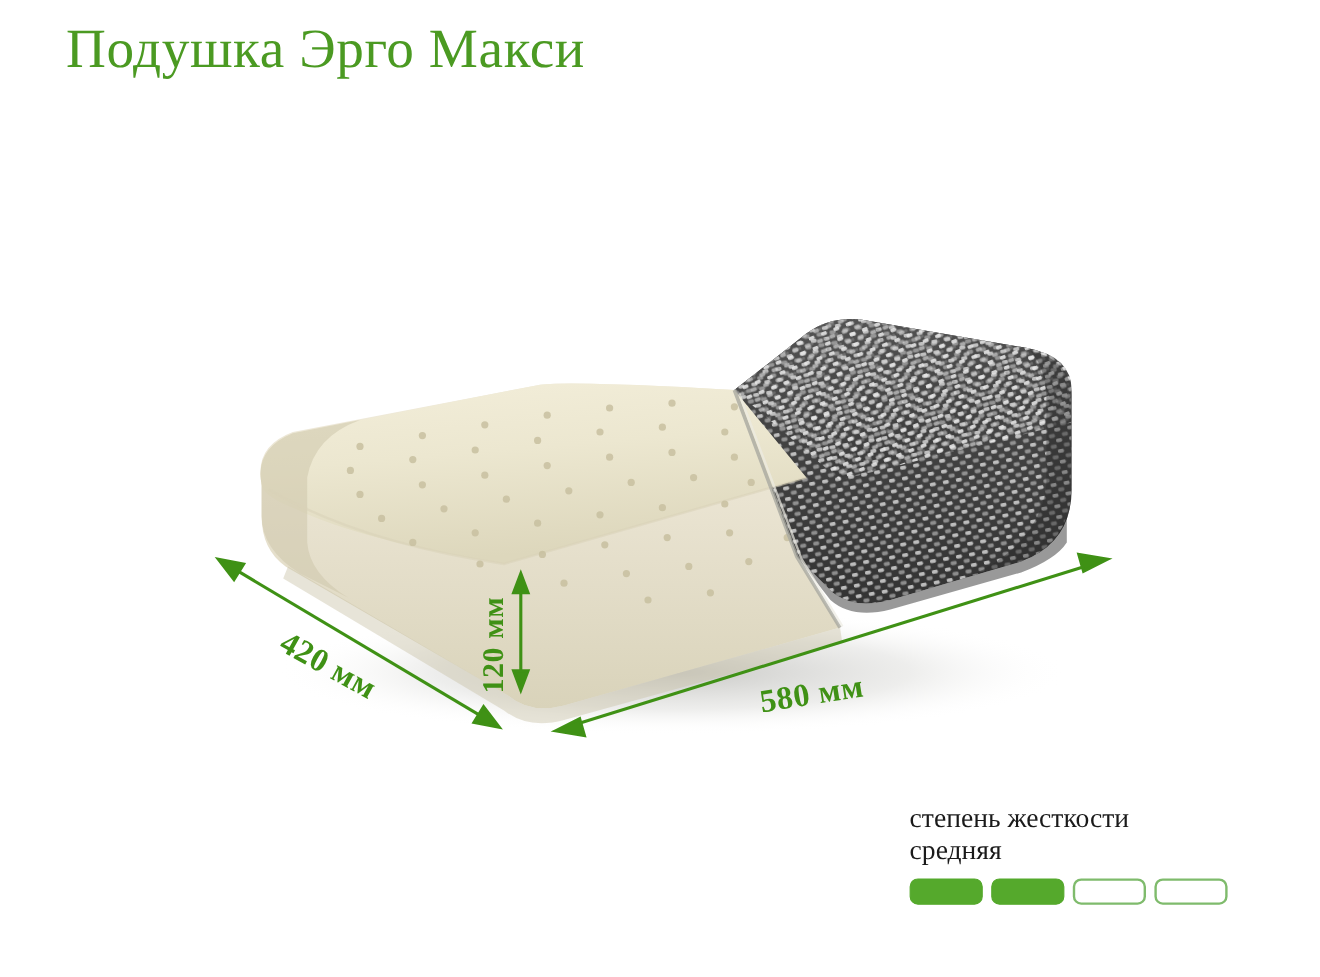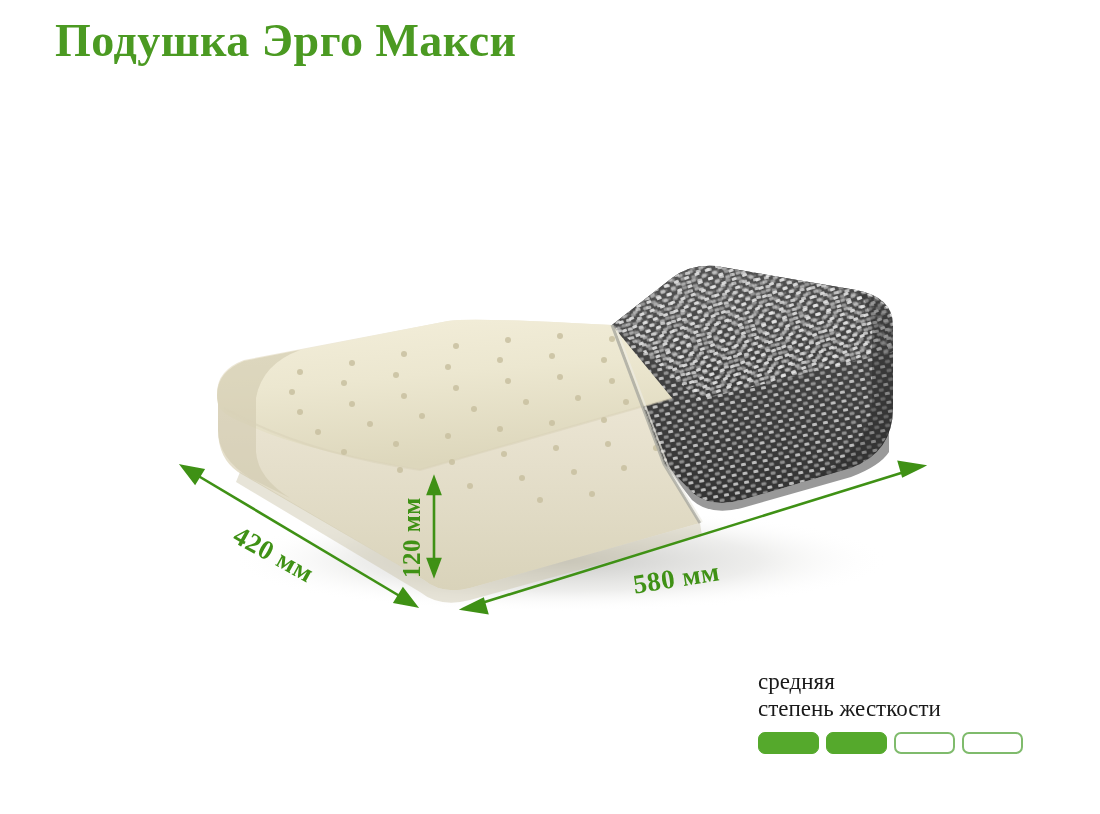--- a/index.html
+++ b/index.html
@@ -17,21 +17,21 @@
     background: #ffffff;
     overflow: hidden;
   }
 
   
   #title {
     position: absolute;
     left: 55px;
     top: 16px;
     font-family: "Liberation Serif", "DejaVu Serif", serif;
-    font-weight: bold;
+    font-weight: normal;
     font-size: 46px;
     letter-spacing: 0.5px;
     color: #4b9a22;
     white-space: nowrap;
     line-height: 1.1;
     text-align: right;
   }
 
   
   #product {
@@ -334,22 +334,22 @@
         <polygon points="923,466 903,476 899,462"></polygon>
       </g>
     </g>
   </svg>
 
   <div class="dim-label" id="dim-420">420 мм</div>
   <div class="dim-label" id="dim-120">120 мм</div>
   <div class="dim-label" id="dim-580">580 мм</div>
 
   <div id="stiffness">
+    <div class="line">степень жесткости</div>
     <div class="line">средняя</div>
-    <div class="line">степень жесткости</div>
     <div id="stiffness-bar">
       <div class="pill filled"></div>
       <div class="pill filled"></div>
       <div class="pill empty"></div>
       <div class="pill empty"></div>
     </div>
   </div>
 
 </div>
 

